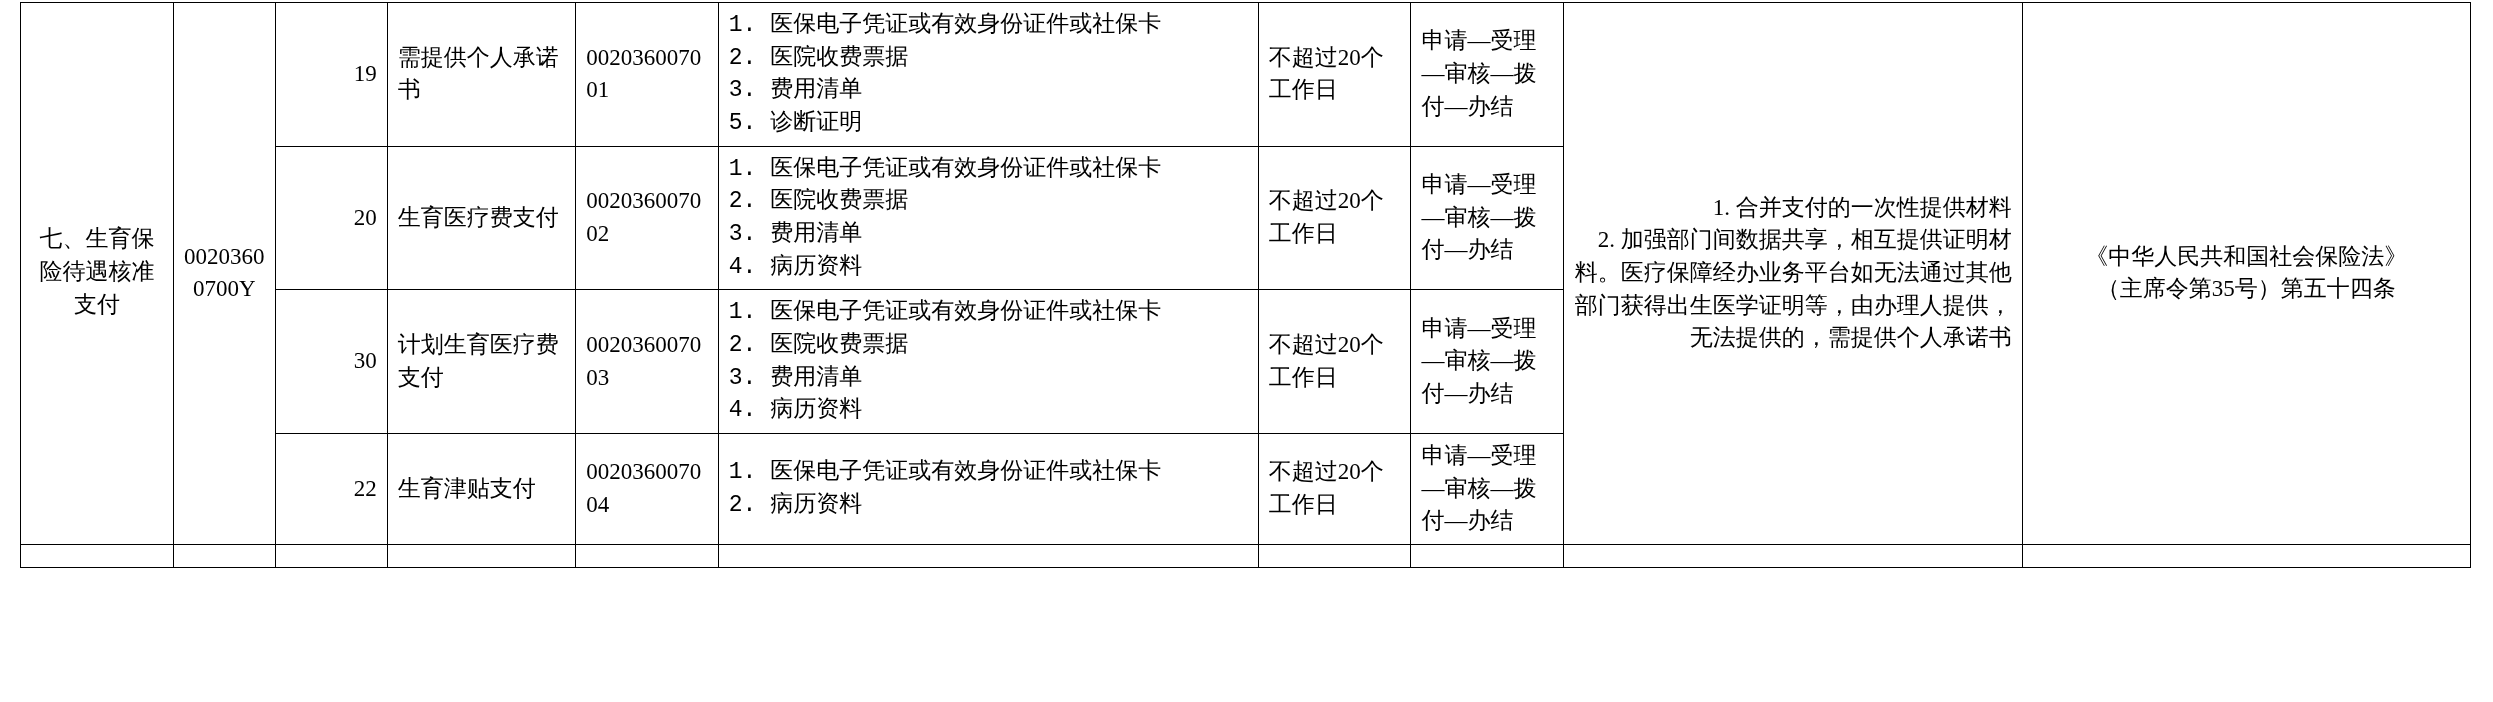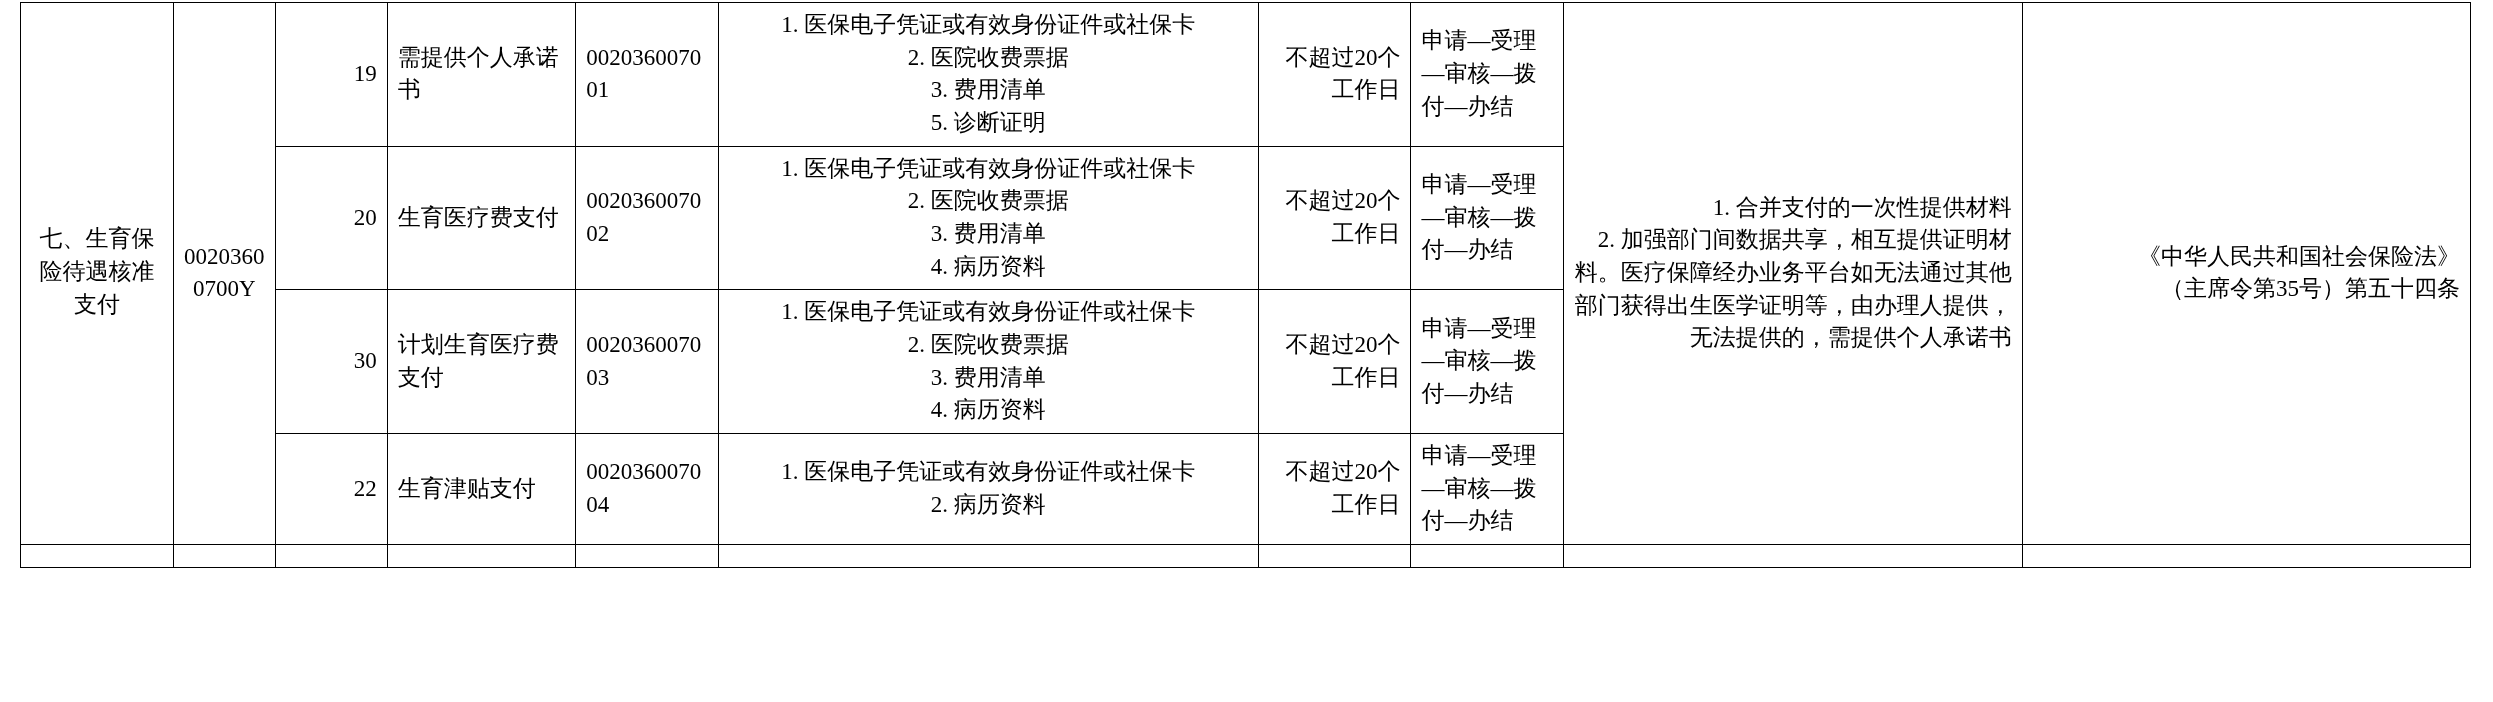--- a/index.html
+++ b/index.html
@@ -57,42 +57,43 @@
     text-align: left;
     vertical-align: middle;
   }
   td.c-itemcode {
     width: 140px;
     text-align: left;
     vertical-align: middle;
   }
   td.c-materials {
     width: 530px;
-    text-align: center;
-    vertical-align: middle;
+    text-align: left;
+    vertical-align: middle;
+    font-family: Liberation Mono, monospace;
   }
   td.c-limit {
     width: 150px;
-    text-align: right;
+    text-align: left;
     vertical-align: middle;
   }
   td.c-flow {
     width: 150px;
     text-align: left;
     vertical-align: middle;
     margin-top: 16px;
   }
   td.c-notes {
     width: 450px;
     text-align: right;
     vertical-align: middle;
   }
   td.c-basis {
     width: 440px;
-    text-align: right;
+    text-align: center;
     vertical-align: middle;
   }
   .lines span {
     display: block;
   }
   .cut-row td {
     height: 10px;
     padding: 0;
   }
 </style>

